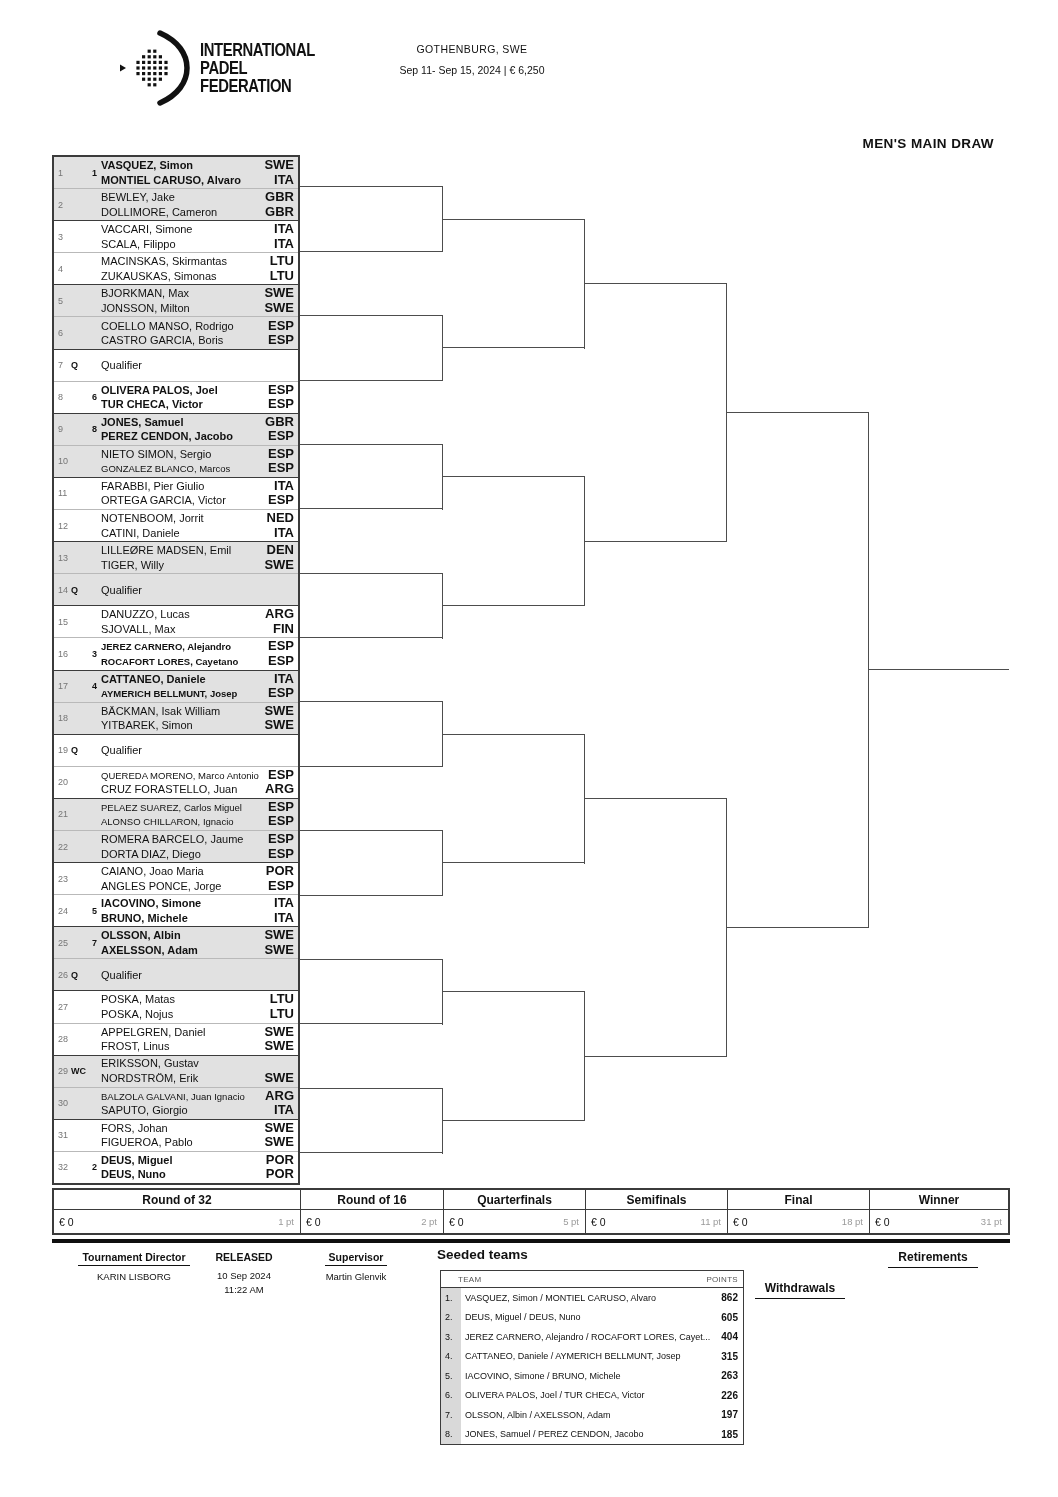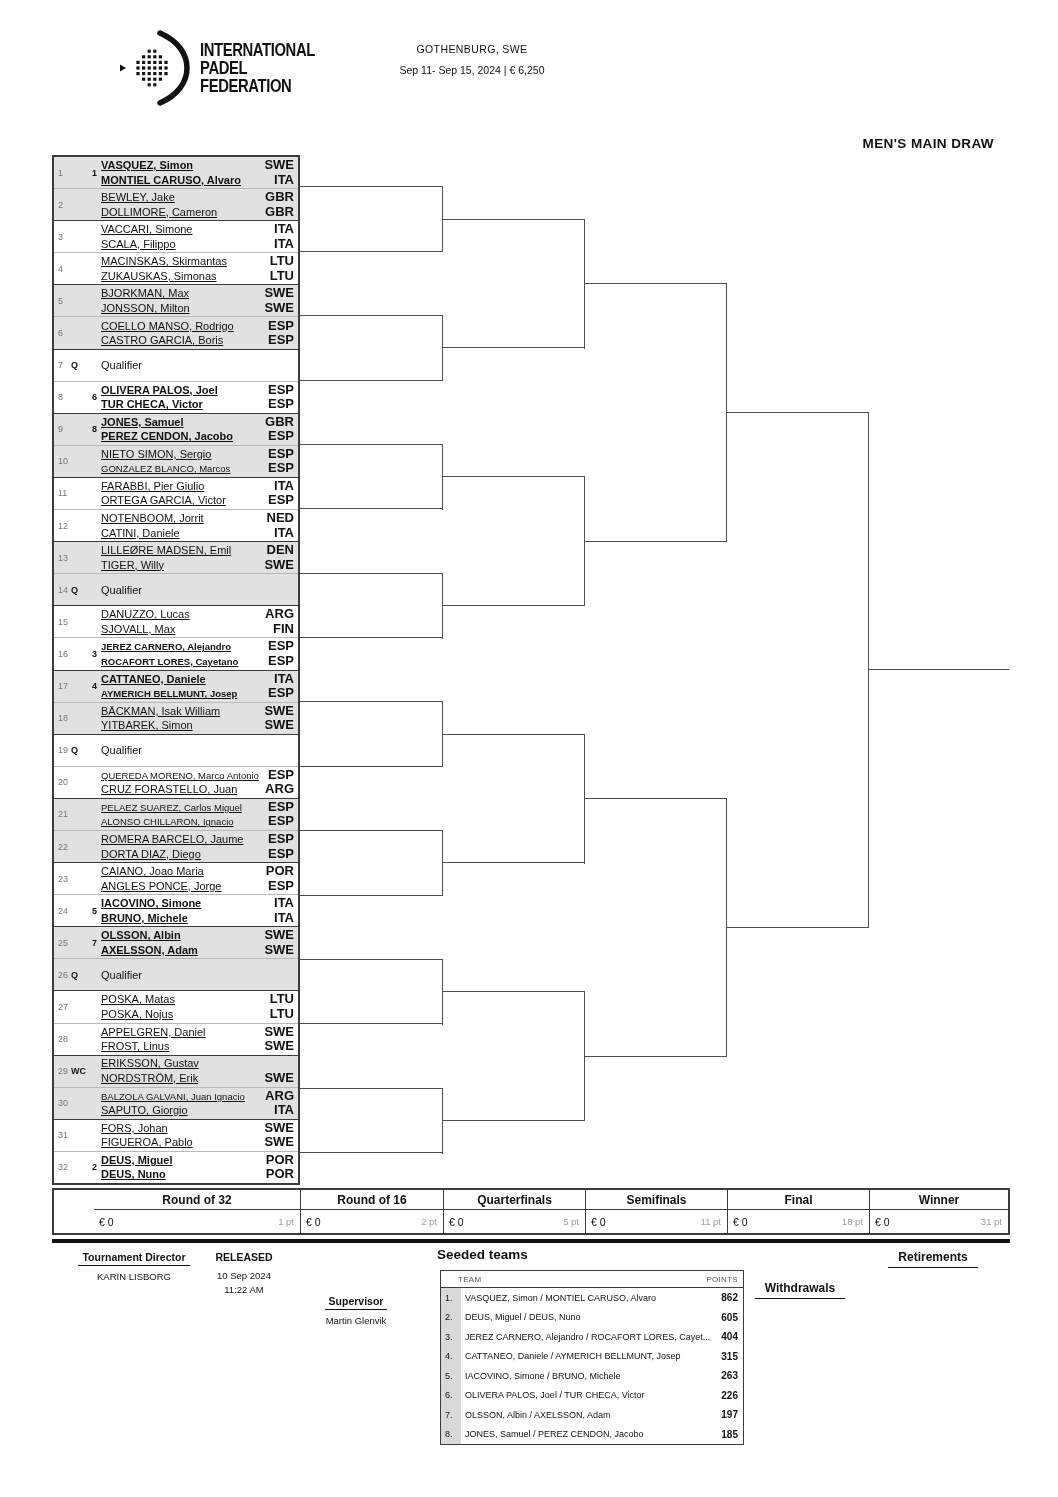--- a/index.html
+++ b/index.html
@@ -24,34 +24,34 @@
     border:2px solid #3b3b3b; display:flex; flex-direction:column; }
   .entry { flex:1; display:flex; align-items:center; padding-left:4px; min-height:0; }
   .entry.shaded { background:#e1e1e1; }
   .entry.sep-faint { border-bottom:1px solid #b9b9b9; }
   .entry.sep-dark  { border-bottom:1.5px solid #3b3b3b; }
   .num  { width:13px; font-size:9px; color:#757575; flex:none; }
   .tag  { width:17px; font-size:9px; font-weight:700; color:#111; flex:none; }
   .seed { width:9px; text-align:right; font-size:9px; font-weight:700; margin-right:4px; flex:none; }
   .names { flex:1; padding-right:4px; min-width:0; }
   .pline { display:flex; justify-content:space-between; align-items:baseline; line-height:13.5px; }
-  .pname { font-size:11px; white-space:nowrap;text-decoration:underline; }
+  .pname { font-size:11px; white-space:nowrap; }
   .pname.small { font-size:9.5px; }
   .entry.seeded .pname { font-weight:700; }
   .ctry { font-size:13px; font-weight:700; margin-left:4px; flex:none; }
   .qual { font-size:11px; }
   #lines { position:absolute; inset:0; }
   .hline { position:absolute; border-top:1.5px solid #4d4d4d; height:0; }
   .vline { position:absolute; border-left:1.5px solid #4d4d4d; width:0; }
 
   
   #rounds { position:absolute; left:52px; top:1188px; width:958px; height:47px;
     border:2px solid #3b3b3b; display:flex; }
   .rcol { display:flex; flex-direction:column; border-left:1.5px solid #3b3b3b; }
-  .rcol:first-child { border-left:none;padding-left:40px; }
+  .rcol:first-child { border-left:none; }
   .rhead { height:20px; font-size:12px; font-weight:700; text-align:center;
     border-bottom:1.5px solid #3b3b3b; display:flex; align-items:center; justify-content:center; }
   .rval { flex:1; display:flex; align-items:center; justify-content:space-between; padding:0 6px 0 5px; }
   .rprize { font-size:10.5px; }
   .rpt { font-size:9.5px; color:#9a9a9a; }
 
   #thickbar { position:absolute; left:52px; top:1239px; width:958px; height:4px; background:#0f0f0f; }
 
   
   .sig { position:absolute; text-align:center; }
@@ -676,21 +676,21 @@
 
 <div class="sig" style="left:68px; top:1247px; width:132px;">
   <span class="sig-label">Tournament Director</span>
   <div class="sig-val">KARIN LISBORG</div>
 </div>
 <div class="sig" style="left:196px; top:1247px; width:96px;">
   <span class="sig-label nound">RELEASED</span>
   <div class="sig-val">10 Sep 2024</div>
   <div class="sig-val" style="margin-top:0;">11:22 AM</div>
 </div>
-<div class="sig" style="left:310px; top:1291px; width:92px;">
+<div class="sig" style="left:310px; top:1247px; width:92px;">
   <span class="sig-label">Supervisor</span>
   <div class="sig-val">Martin Glenvik</div>
 </div>
 
 <div id="seeded-title">Seeded teams</div>
 <div id="seeded-table">
   <div class="st-head">
     <span class="st-team">TEAM</span>
     <span class="st-pts">POINTS</span>
   </div>

